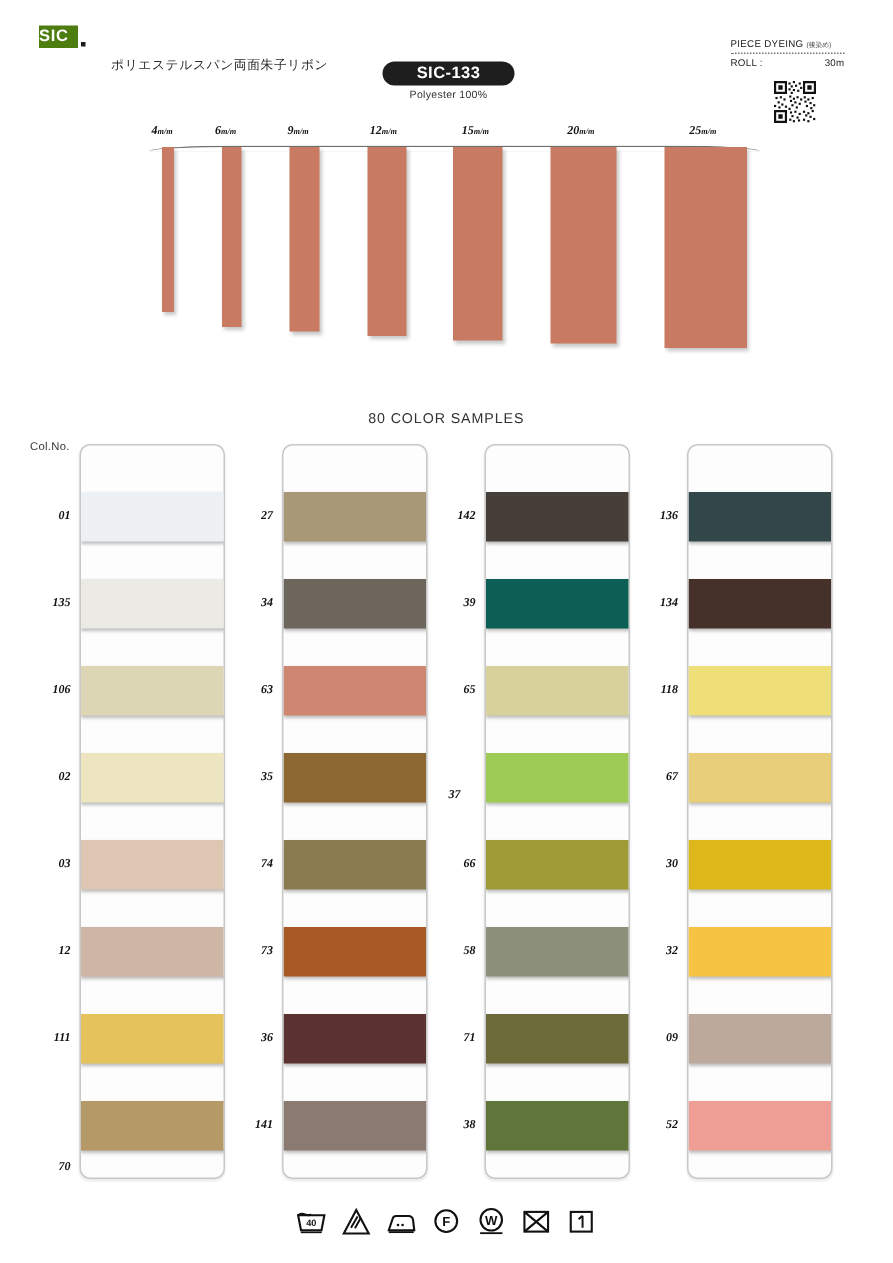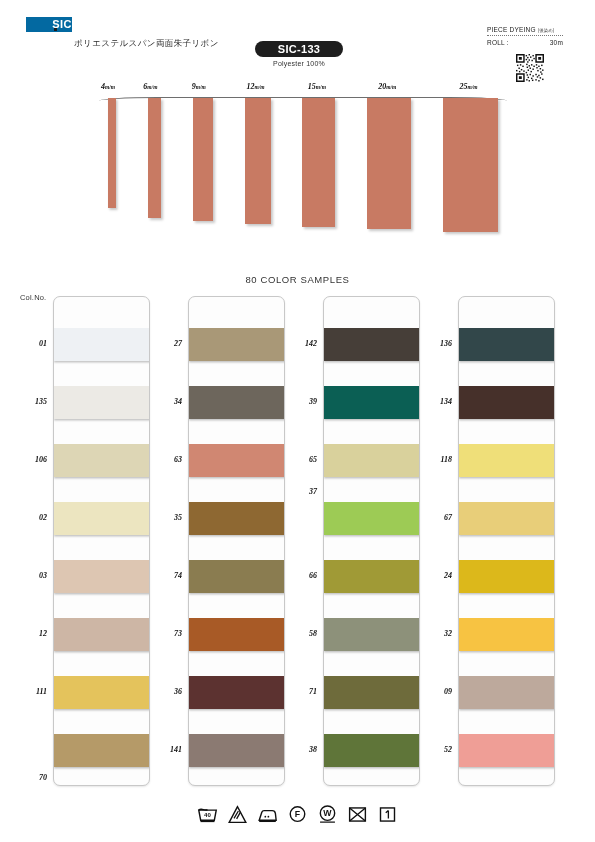--- a/index.html
+++ b/index.html
@@ -10,26 +10,26 @@
     color: #1a1a1a;
     position: relative;
     overflow: hidden;
   }
 
   
   .header { position: absolute; left: 0; top: 0; width: 595px; height: 78px; }
 
   .sic-logo {
     position: absolute; left: 26px; top: 17px;
-    width: 46px; height: 15px;
-    background: #0369a1;
+    width: 26px; height: 15px;
+    background: #4d7c0f;
     color: #fff;
     font-size: 11px; font-weight: bold;
     letter-spacing: .5px;
-    text-align: right; line-height: 15px;
+    text-align: left; line-height: 15px;
     font-family: "Liberation Sans", sans-serif;
   }
   .sic-logo-dot {
     position: absolute; left: 54px; top: 28px;
     width: 2.5px; height: 2.5px; background: #1c1c1c;
   }
 
   .title-main {
     position: absolute; left: 72px; top: 14px;
     font-size: 19.5px; font-weight: 400;
@@ -295,40 +295,40 @@
       <div class="swatch" style="top: 147px; background: rgb(217, 209, 156);"></div>
       <div class="swatch" style="top: 205px; background: rgb(157, 203, 85);"></div>
       <div class="swatch" style="top: 263px; background: rgb(160, 154, 54);"></div>
       <div class="swatch" style="top: 321px; background: rgb(141, 145, 122);"></div>
       <div class="swatch" style="top: 379px; background: rgb(110, 107, 59);"></div>
       <div class="swatch" style="top: 437px; background: rgb(95, 117, 57);"></div>
     </div>
     <div class="code" style="left: 289px; top: 339px;">142</div>
     <div class="code" style="left: 289px; top: 397px;">39</div>
     <div class="code" style="left: 289px; top: 455px;">65</div>
-    <div class="code" style="left: 289px; top: 487px;">37</div>
+    <div class="code" style="left: 289px; top: 525px; text-align: center;">37</div>
     <div class="code" style="left: 289px; top: 571px;">66</div>
     <div class="code" style="left: 289px; top: 629px;">58</div>
     <div class="code" style="left: 289px; top: 687px;">71</div>
     <div class="code" style="left: 289px; top: 745px;">38</div>
     <div class="card" style="left: 458px;">
       <div class="swatch" style="top: 31px; background: rgb(50, 71, 74);"></div>
       <div class="swatch" style="top: 89px; background: rgb(70, 48, 42);"></div>
       <div class="swatch" style="top: 147px; background: rgb(239, 223, 121);"></div>
       <div class="swatch" style="top: 205px; background: rgb(232, 206, 121);"></div>
       <div class="swatch" style="top: 263px; background: rgb(220, 184, 27);"></div>
       <div class="swatch" style="top: 321px; background: rgb(247, 195, 66);"></div>
       <div class="swatch" style="top: 379px; background: rgb(189, 169, 156);"></div>
       <div class="swatch" style="top: 437px; background: rgb(239, 158, 150);"></div>
     </div>
     <div class="code" style="left: 424px; top: 339px;">136</div>
     <div class="code" style="left: 424px; top: 397px;">134</div>
     <div class="code" style="left: 424px; top: 455px;">118</div>
     <div class="code" style="left: 424px; top: 513px;">67</div>
-    <div class="code" style="left: 424px; top: 571px;">24</div>
+    <div class="code" style="left: 424px; top: 571px;">30</div>
     <div class="code" style="left: 424px; top: 629px;">32</div>
     <div class="code" style="left: 424px; top: 687px;">09</div>
     <div class="code" style="left: 424px; top: 745px;">52</div>
   </div>
 
 <div class="care-row">
   <svg class="care-icon" viewBox="0 0 24 24">
     <path d="M2 7h20l-2.2 11.5H4.2z" fill="none" stroke="#111" stroke-width="1.6"></path>
     <path d="M2 7c3.5-3.2 6.5 1.6 10 -.6" fill="none" stroke="#111" stroke-width="1.6"></path>
     <text x="12" y="15" font-size="7" font-family="Liberation Sans, sans-serif" fill="#111" text-anchor="middle" font-weight="bold">40</text>

